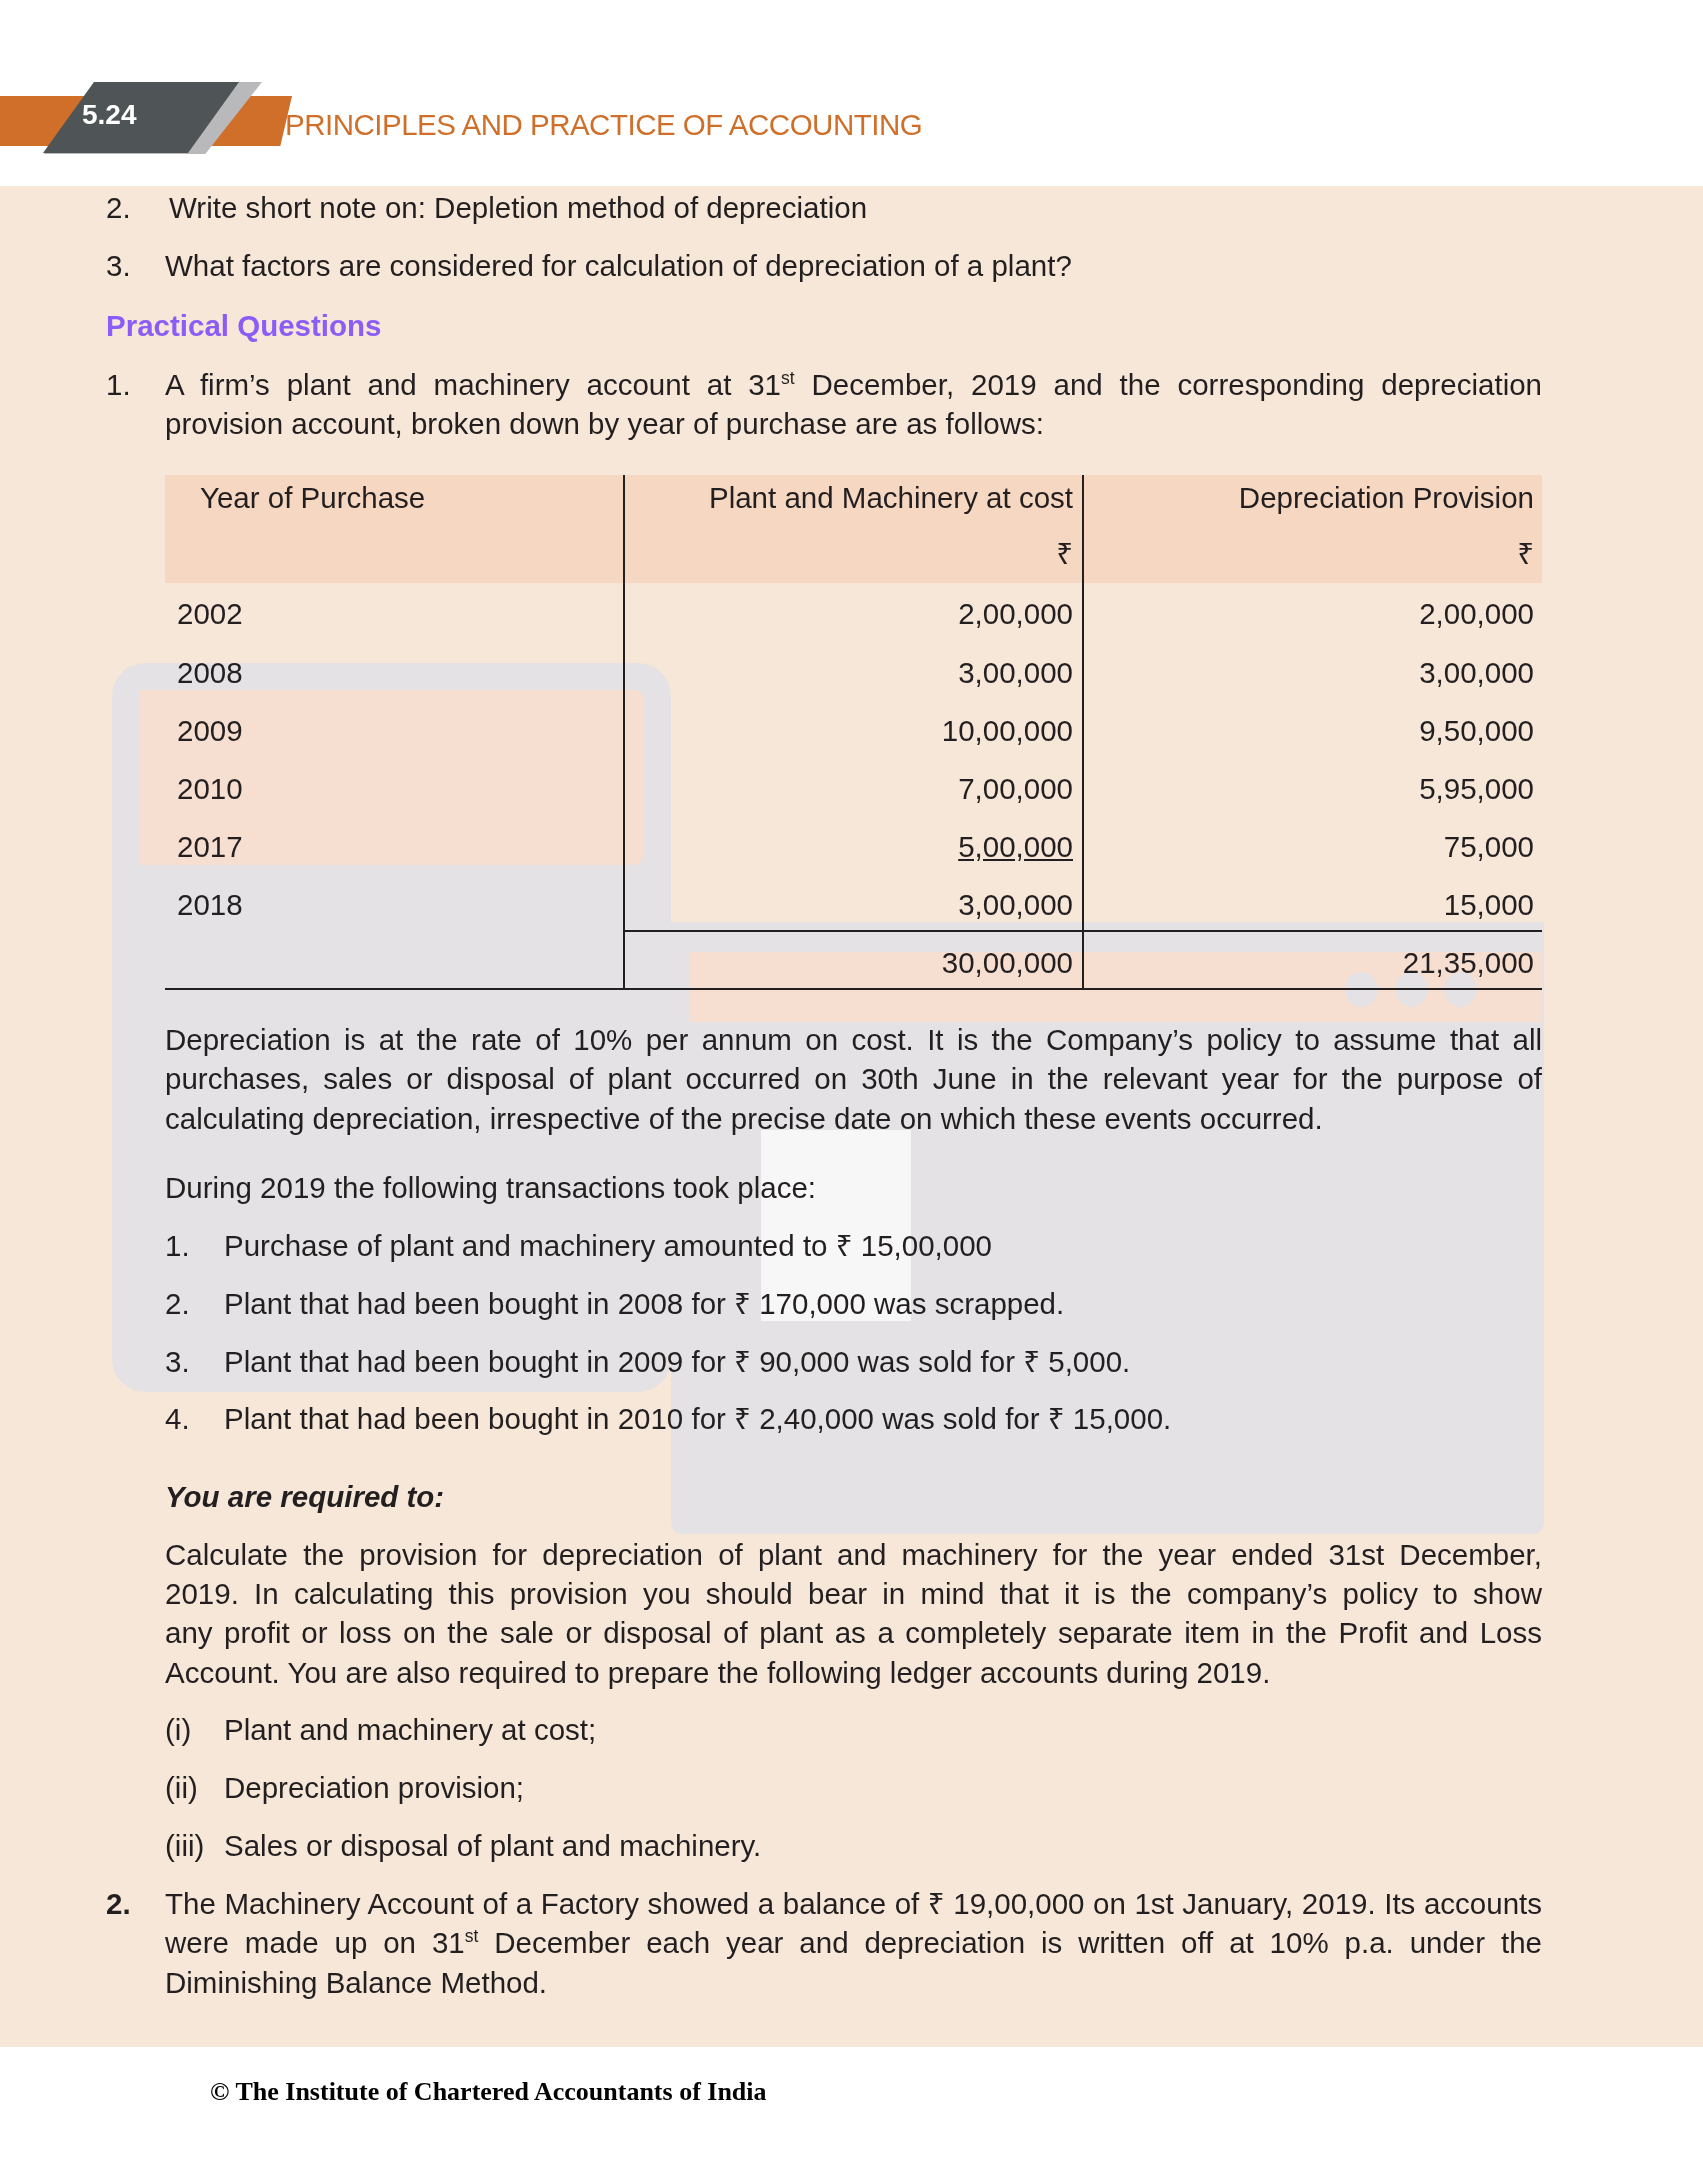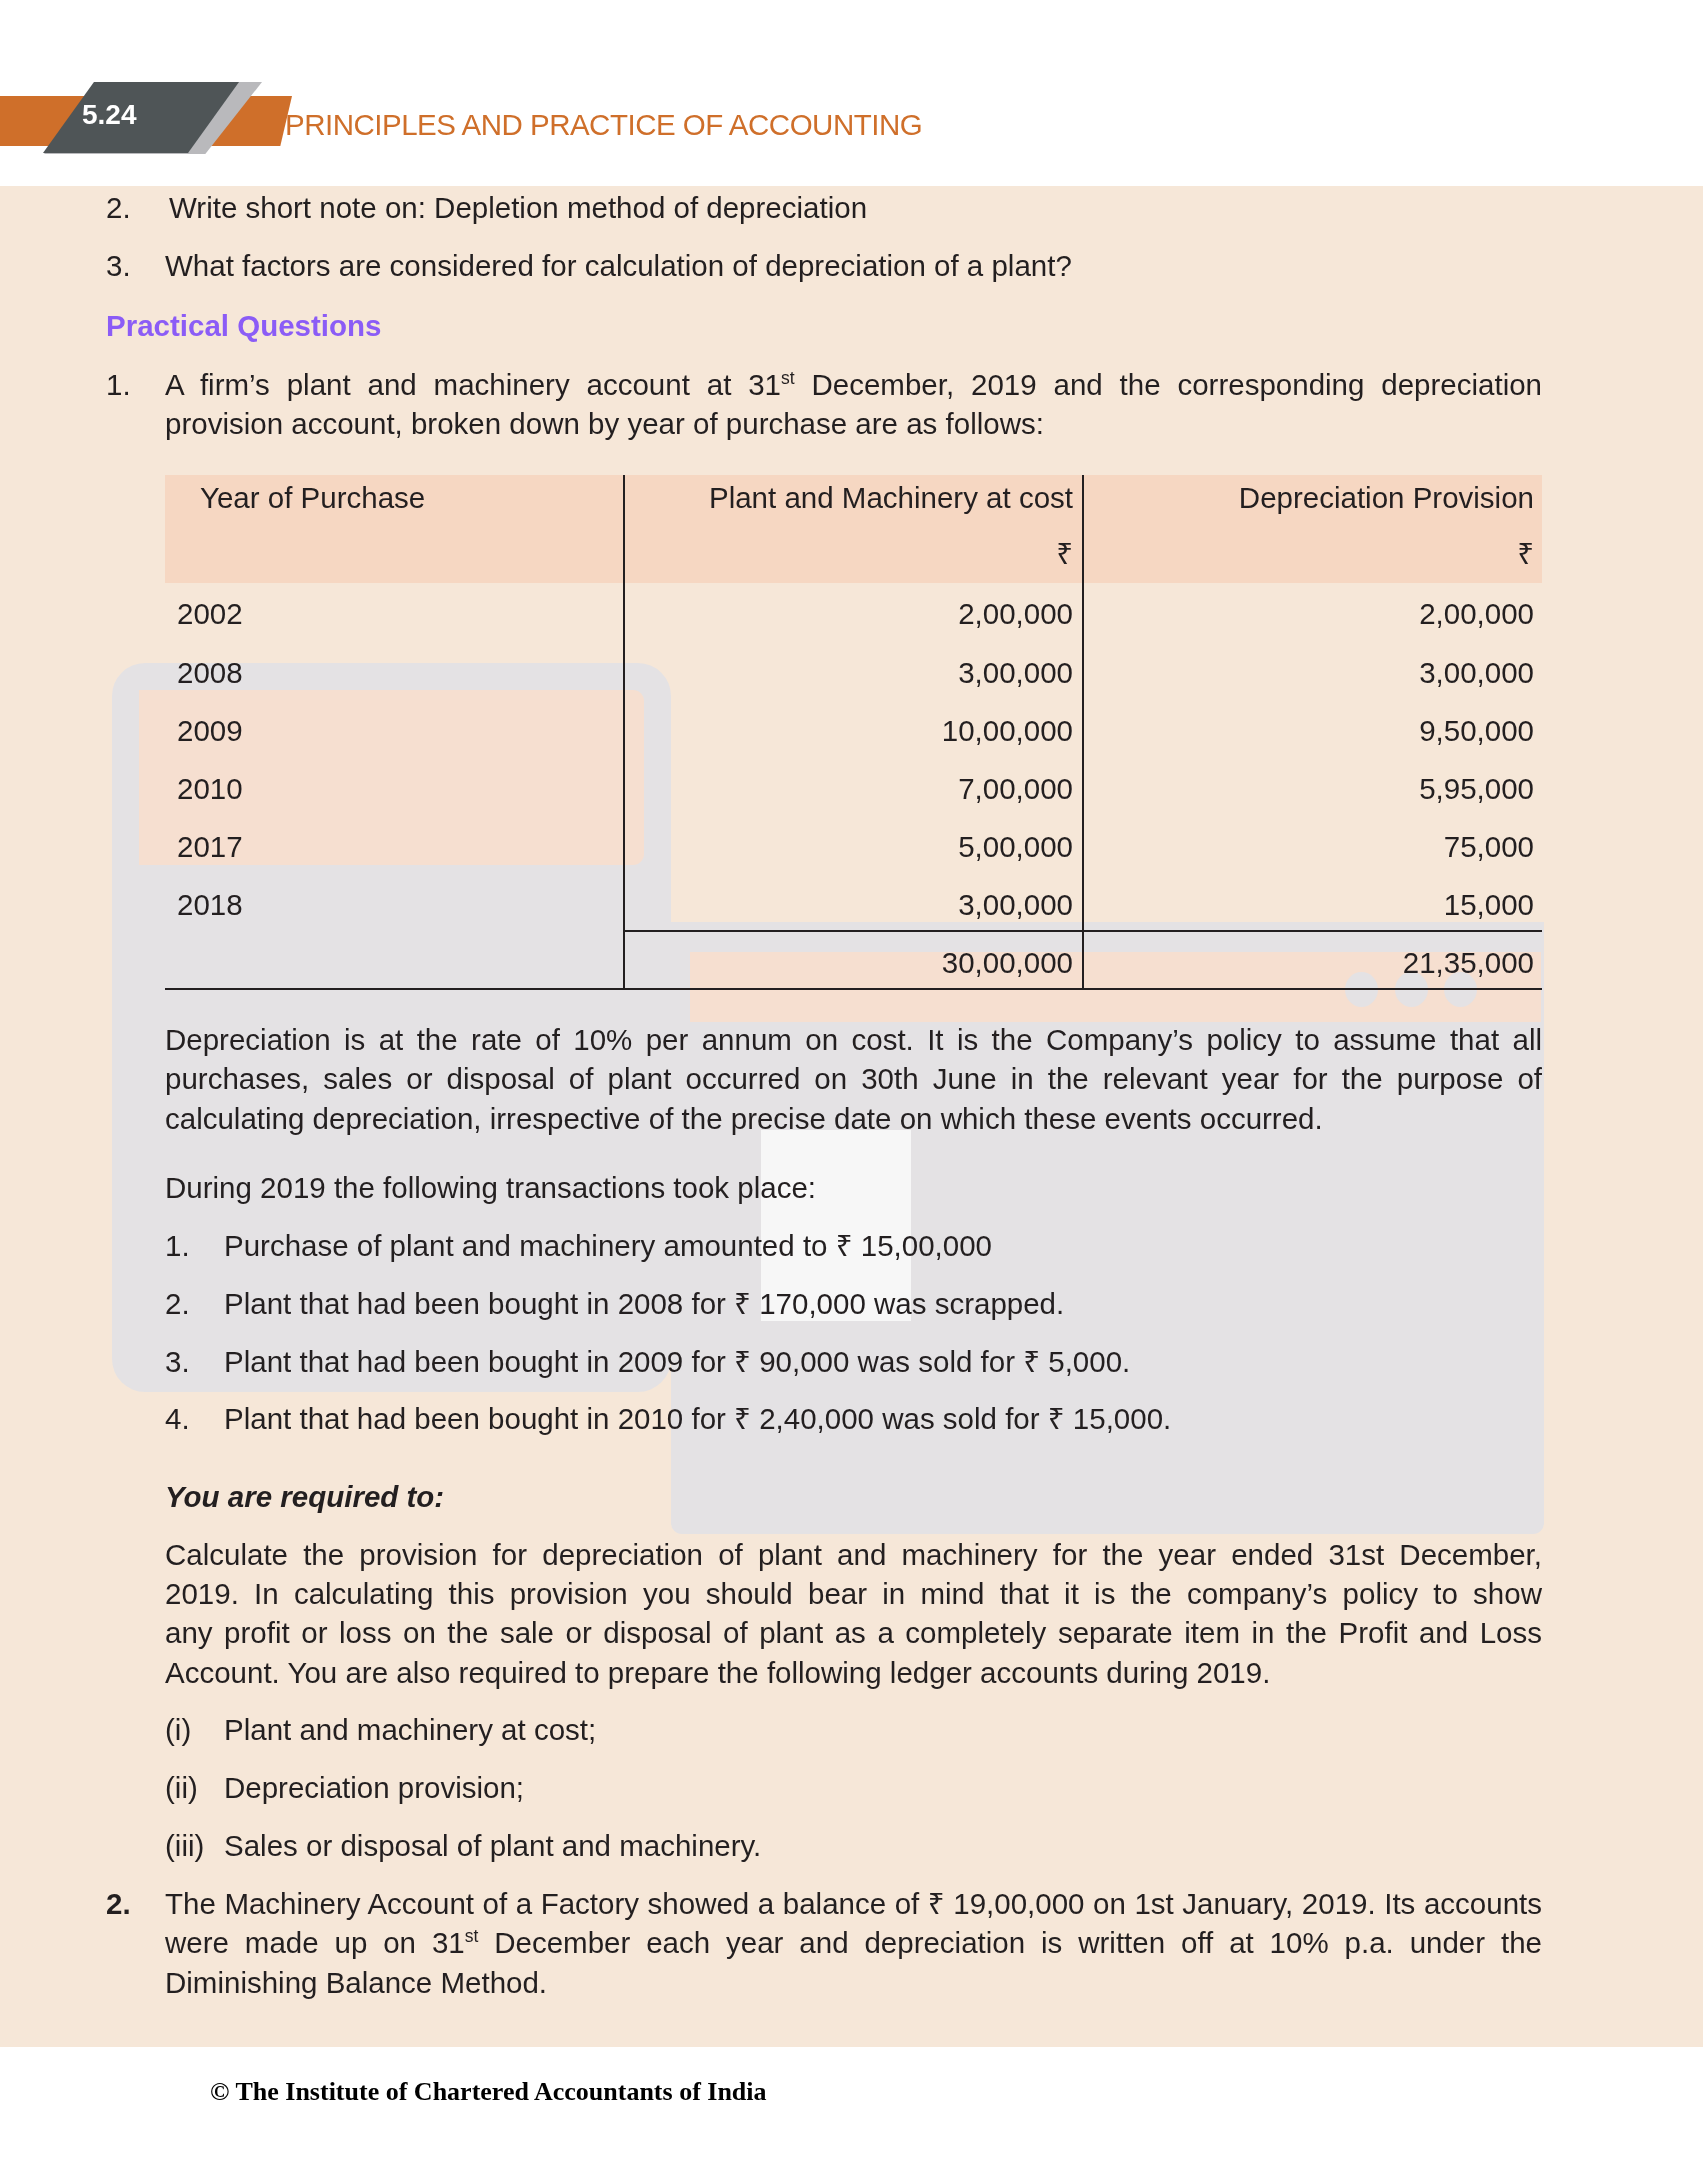--- a/index.html
+++ b/index.html
@@ -106,21 +106,21 @@
   <div class="abs cell c2" style="top:711px;">10,00,000</div>
   <div class="abs cell c3" style="top:711px;">9,50,000</div>
 </div>
 <div>
   <div class="abs cell c1" style="top:769px;">2010</div>
   <div class="abs cell c2" style="top:769px;">7,00,000</div>
   <div class="abs cell c3" style="top:769px;">5,95,000</div>
 </div>
 <div>
   <div class="abs cell c1" style="top:827px;">2017</div>
-  <div class="abs cell c2" style="top:827px;">5,00,000</div>
+  <div class="abs cell c2" style="top:827px;text-decoration:underline;">5,00,000</div>
   <div class="abs cell c3" style="top:827px;">75,000</div>
 </div>
 <div>
   <div class="abs cell c1" style="top:885px;">2018</div>
   <div class="abs cell c2" style="top:885px;">3,00,000</div>
   <div class="abs cell c3" style="top:885px;">15,000</div>
 </div>
 <div>
   <div class="abs cell c2" style="top:943px;">30,00,000</div>
   <div class="abs cell c3" style="top:943px;">21,35,000</div>

